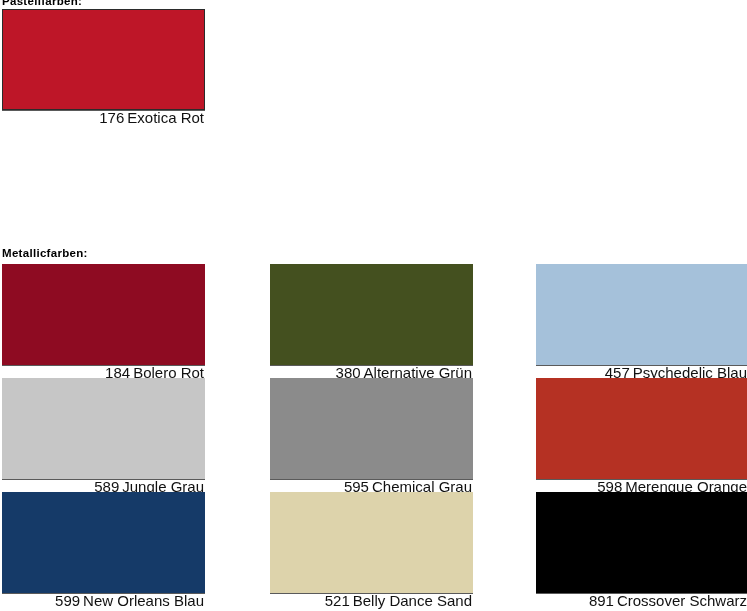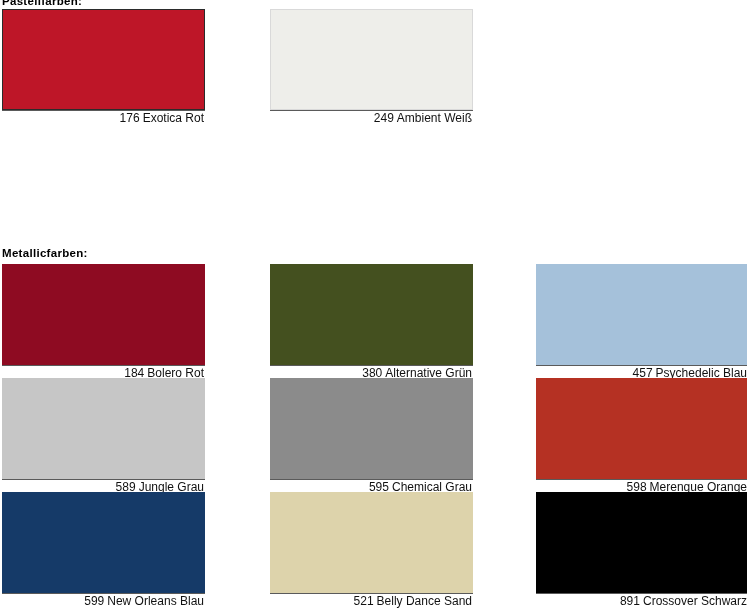--- a/index.html
+++ b/index.html
@@ -84,21 +84,21 @@
   .pastell .swatch {
     border: 1px solid #2b2b2b;
   }
   .pastell .swatch.light {
     border: 1px solid #d9d9d9;
   }
 
   .label {
     border-top: 1px solid #5a5a5a;
     text-align: right;
-    font-size: 12px;
+    font-size: 15px;
     line-height: 12px;
     padding-top: 1px;
     padding-right: 1px;
     white-space: nowrap;
     color: #111111;
   }
   .cell.col2 .label { width: 211px; }
 
   .label .num { margin-right: 3px; }
   .label .nm { }
@@ -108,24 +108,20 @@
 
 <div class="page">
 
   <div class="section-head section-pastell">Pastellfarben:</div>
 
   <div class="grid grid-pastell pastell" id="grid-pastell">
       <div class="row">
         <div class="cell col0">
           <div class="swatch" style="background-color: rgb(190, 22, 40);"></div>
           <div class="label"><span class="num">176</span><span class="nm">Exotica Rot</span></div>
-        </div>
-        <div class="cell col1">
-          <div class="swatch light" style="background-color: rgb(238, 238, 234);"></div>
-          <div class="label"><span class="num">249</span><span class="nm">Ambient Weiß</span></div>
         </div>
       </div>
     </div>
 
   <div class="section-head section-metallic">Metallicfarben:</div>
 
   <div class="grid grid-metallic metallic" id="grid-metallic">
       <div class="row">
         <div class="cell col0">
           <div class="swatch" style="background-color: rgb(142, 11, 34);"></div>

